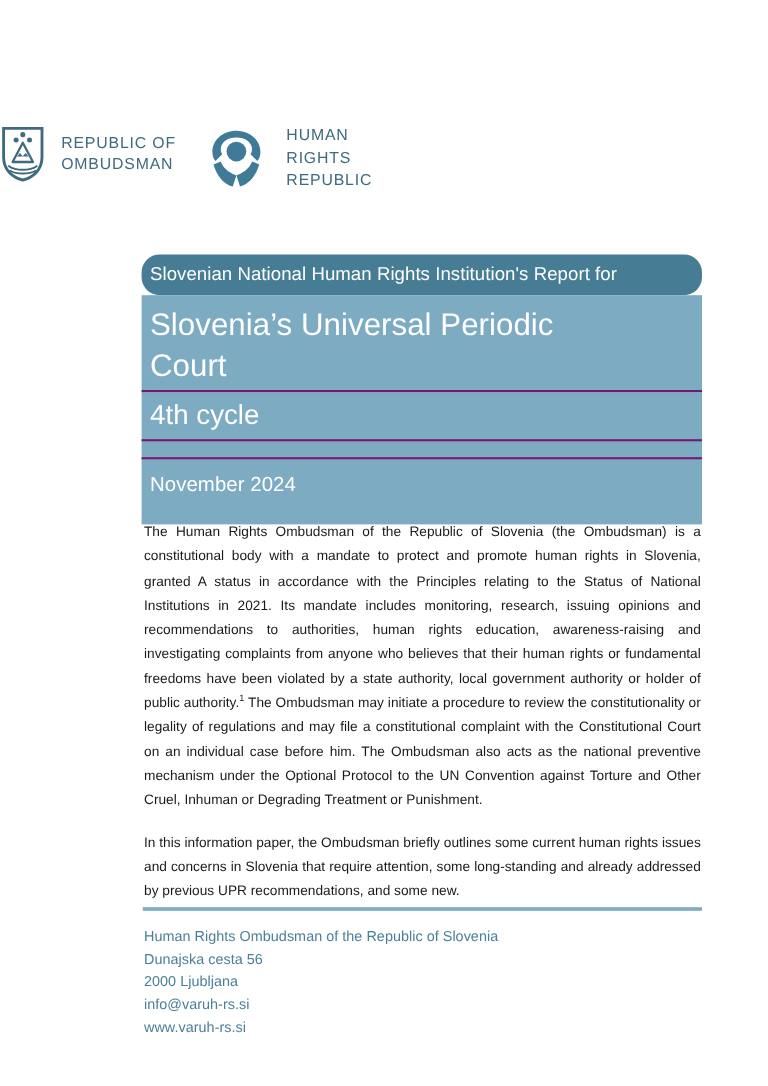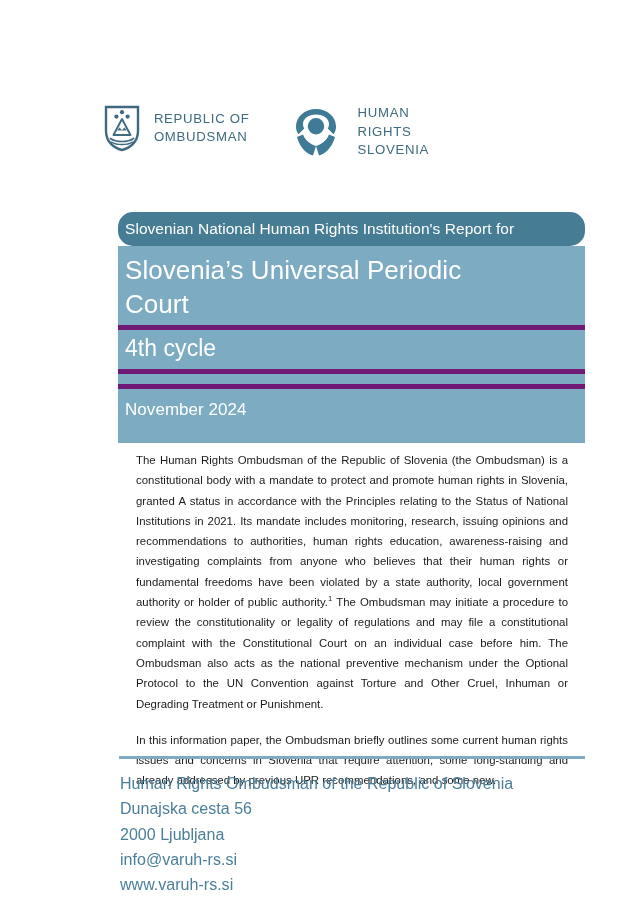--- a/index.html
+++ b/index.html
@@ -20,23 +20,23 @@
     background: #ffffff;
   }
 
   
   .logo-header {
     position: absolute;
     left: 0;
     top: 104px;
     width: 532px;
     display: flex;
-    justify-content: center;
+    justify-content: flex-start;
     align-items: flex-start;
-    gap: 40px;
+    gap: 24px;
   }
   .logo-group {
     display: flex;
     align-items: center;
     gap: 13px;
   }
   .logo-group.ombudsman {
     align-items: center;
     gap: 16px;
   }
@@ -71,21 +71,21 @@
     left: 118px;
     top: 212px;
     width: 467px;
   }
   .band {
     box-sizing: border-box;
     width: 100%;
     background: #7dabc2;
     color: #ffffff;
     padding-left: 7px;
-    border-bottom: 5px solid #701a75;
+    border-bottom: 2px solid #701a75;
   }
   .band-top {
     background: #477d94;
     border-bottom: none;
     font-size: 15.5px;
     line-height: 1.0;
     padding-top: 9px;
     padding-bottom: 9px;
     letter-spacing: 0.05px;
     border-radius: 15px;
@@ -123,21 +123,21 @@
   }
 
   
   .body-copy {
     position: absolute;
     left: 120px;
     top: 434px;
     width: 464px;
   }
   .body-copy p {
-    margin: 16px;
+    margin: 0;
     font-size: 11.4px;
     line-height: 1.78;
     color: #1a1a1a;
     text-align: justify;
     letter-spacing: 0.02px;
   }
   .body-copy p + p {
     margin-top: 15px;
   }
   .fn-ref {
@@ -155,21 +155,21 @@
     height: 2.5px;
     background: #7dabc2;
   }
   .footer-block {
     position: absolute;
     left: 120px;
     top: 771px;
     width: 466px;
   }
   .footer-line {
-    font-size: 16px;
+    font-size: 12px;
     line-height: 1.58;
     color: #4a7f99;
     letter-spacing: 0.02px;
     white-space: nowrap;
   }
 </style>
 </head>
 <body>
 
 <div class="page">
@@ -203,21 +203,21 @@
                    C18.6 8.6 13 12.6 13 18.2 C13 19.8 13.4 21.3 14.2 22.6
                    L8.5 28.2 C7 26.5 6 24 6 20.5 C6 11 14.5 3 26 3 Z" fill="#3f7a96"></path>
           <circle cx="26" cy="20.3" r="8.2" fill="#3f7a96"></circle>
           <path d="M7 31 C7 31 10.5 46 23 49.5 L26 40 C26 40 16 37.2 13 28.5 Z" fill="#3f7a96"></path>
           <path d="M45 31 C45 31 41.5 46 29 49.5 L26 40 C26 40 36 37.2 39 28.5 Z" fill="#3f7a96"></path>
         </svg>
       </span>
       <div class="logo-wordmark ombuds">
         <div>HUMAN</div>
         <div>RIGHTS</div>
-        <div>SLOVENIA</div>
+        <div>REPUBLIC</div>
       </div>
     </div>
 
   </div>
 
   <div class="banner">
     <div class="band band-top">Slovenian National Human Rights Institution's Report for</div>
     <div class="band band-title">
       <span class="t-line">Slovenia’s Universal Periodic</span>
       <span class="t-line">Court</span>

